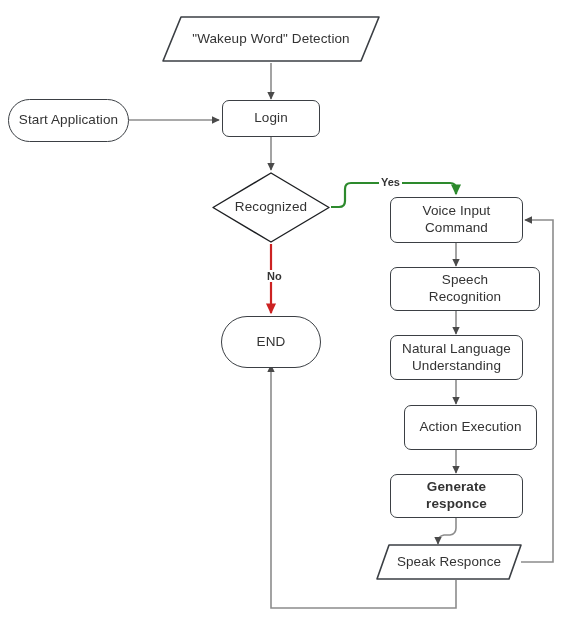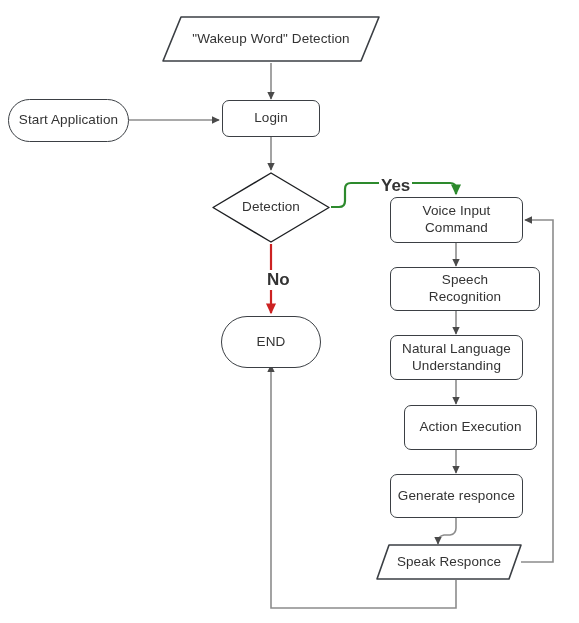--- a/index.html
+++ b/index.html
@@ -72,21 +72,21 @@
     height: 100%;
     z-index: 1;
   }
   .shape-diamond {
     background: transparent;
     border: none;
   }
   .edge-label {
     position: absolute;
     font-family: "Liberation Sans", sans-serif;
-    font-size: 17px;
+    font-size: 11px;
     font-weight: bold;
     color: #333333;
     background: #ffffff;
     padding: 0 2px;
     z-index: 3;
     white-space: nowrap;
   }
   .edge-label.yes { color: #333333; }
   .edge-label.no  { color: #333333; }
 </style>
@@ -152,21 +152,21 @@
   </div>
 
   <div class="node shape-process" style="left:222px; top:100px; width:98px; height:37px;">
     <span class="label">Login</span>
   </div>
 
   <div class="node shape-diamond" style="left:211px; top:171px; width:120px; height:73px;">
     <svg viewBox="0 0 120 73" preserveAspectRatio="none">
       <path d="M 60 2 L 118 36.5 L 60 71 L 2 36.5 Z" fill="#ffffff" stroke="#1d1f22" stroke-width="1.4" stroke-linejoin="round" vector-effect="non-scaling-stroke"></path>
     </svg>
-    <span class="label">Detection</span>
+    <span class="label">Recognized</span>
   </div>
 
   <div class="node shape-terminator" style="left:221px; top:316px; width:100px; height:52px;align-items:center;">
     <span class="label">END</span>
   </div>
 
   <div class="node shape-process" style="left:390px; top:197px; width:133px; height:46px;align-items:center;">
     <span class="label">Voice Input
 Command</span>
   </div>
@@ -178,21 +178,21 @@
 
   <div class="node shape-process" style="left:390px; top:335px; width:133px; height:45px;">
     <span class="label">Natural Language
 Understanding</span>
   </div>
 
   <div class="node shape-process" style="left:390px; top:405px; width:133px; height:45px;margin-left:14px;">
     <span class="label">Action Execution</span>
   </div>
 
-  <div class="node shape-process" style="left:390px; top:474px; width:133px; height:44px;">
+  <div class="node shape-process" style="left:390px; top:474px; width:133px; height:44px;font-weight:bold;">
     <span class="label">Generate responce</span>
   </div>
 
   <div class="node shape-parallelogram" style="left:375px; top:543px; width:148px; height:38px;">
     <svg viewBox="0 0 148 38" preserveAspectRatio="none">
       <path d="M 14 2 L 146 2 L 134 36 L 2 36 Z" fill="#ffffff" stroke="#3b3f44" stroke-width="1.6" stroke-linejoin="round" vector-effect="non-scaling-stroke"></path>
     </svg>
     <span class="label">Speak Responce</span>
   </div>
 

